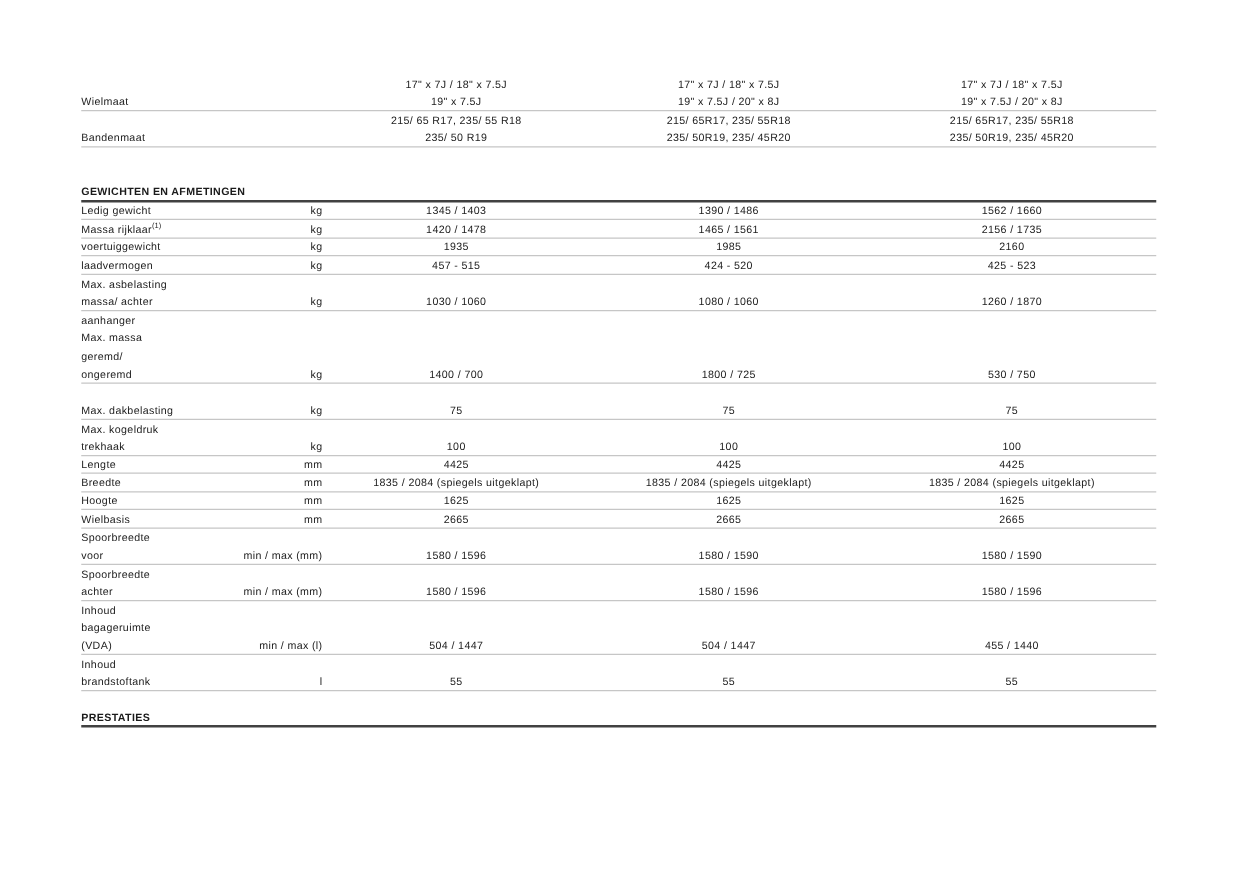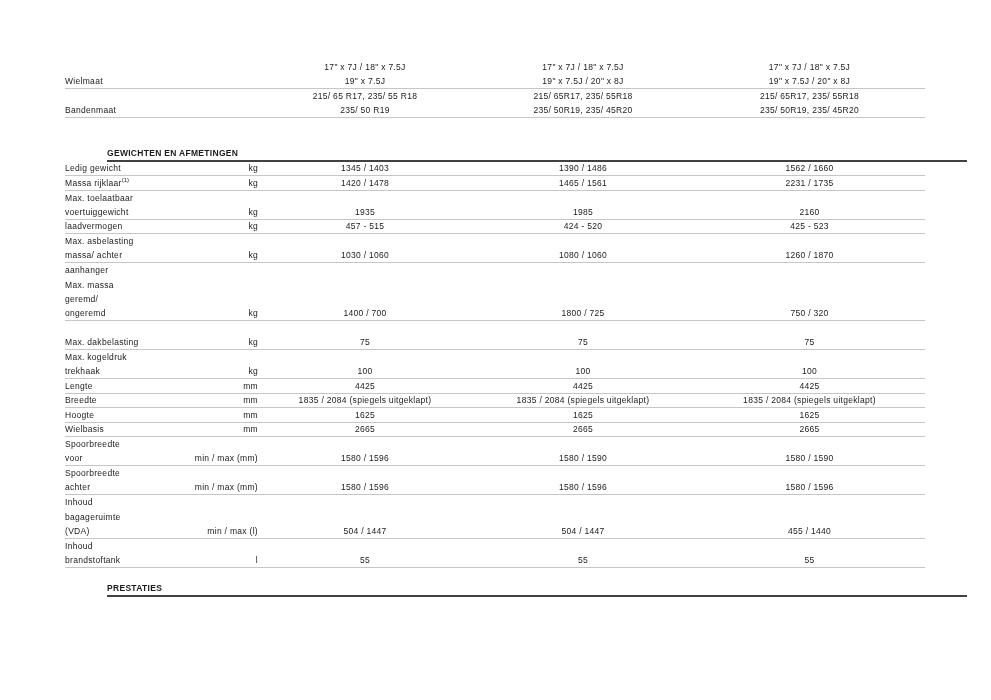--- a/index.html
+++ b/index.html
@@ -23,21 +23,21 @@
   .spacer { width: 860px; }
   .line {
     display: grid;
     grid-template-columns: 130px 63px 214px 222px 231px;
     width: 860px;
     height: 14.5px;
     align-items: center;
     box-sizing: border-box;
   }
   .line.rule-light { border-bottom: 1px solid var(--rule-light, #c6c6c6); }
-  .line.rule-strong { border-bottom: 2px solid var(--rule-strong, #414141); margin-left: 42px; }
+  .line.rule-strong { border-bottom: 2px solid var(--rule-strong, #414141); }
   .line.header-line {
     display: block;
     line-height: 13px;
   }
   .hlabel {
     font-weight: bold;
     white-space: nowrap;
   }
   .c { white-space: nowrap; overflow: visible; }
   .c.label { justify-self: start; }
@@ -92,28 +92,21 @@
         <div class="c unit">kg</div>
         <div class="c val">1345 / 1403</div>
         <div class="c val">1390 / 1486</div>
         <div class="c val">1562 / 1660</div>
       </div>
       <div class="line rule-light">
         <div class="c label">Massa rijklaar<sup>(1)</sup></div>
         <div class="c unit">kg</div>
         <div class="c val">1420 / 1478</div>
         <div class="c val">1465 / 1561</div>
-        <div class="c val">2231 / 1735</div>
-      </div>
-      <div class="line">
-        <div class="c label">Max. toelaatbaar</div>
-        <div class="c unit"></div>
-        <div class="c val"></div>
-        <div class="c val"></div>
-        <div class="c val"></div>
+        <div class="c val">2156 / 1735</div>
       </div>
       <div class="line rule-light">
         <div class="c label">voertuiggewicht</div>
         <div class="c unit">kg</div>
         <div class="c val">1935</div>
         <div class="c val">1985</div>
         <div class="c val">2160</div>
       </div>
       <div class="line rule-light">
         <div class="c label">laadvermogen</div>
@@ -155,21 +148,21 @@
         <div class="c unit"></div>
         <div class="c val"></div>
         <div class="c val"></div>
         <div class="c val"></div>
       </div>
       <div class="line rule-light">
         <div class="c label">ongeremd</div>
         <div class="c unit">kg</div>
         <div class="c val">1400 / 700</div>
         <div class="c val">1800 / 725</div>
-        <div class="c val">750 / 320</div>
+        <div class="c val">530 / 750</div>
       </div>
       <div class="line"></div>
       <div class="line rule-light">
         <div class="c label">Max. dakbelasting</div>
         <div class="c unit">kg</div>
         <div class="c val">75</div>
         <div class="c val">75</div>
         <div class="c val">75</div>
       </div>
       <div class="line">

